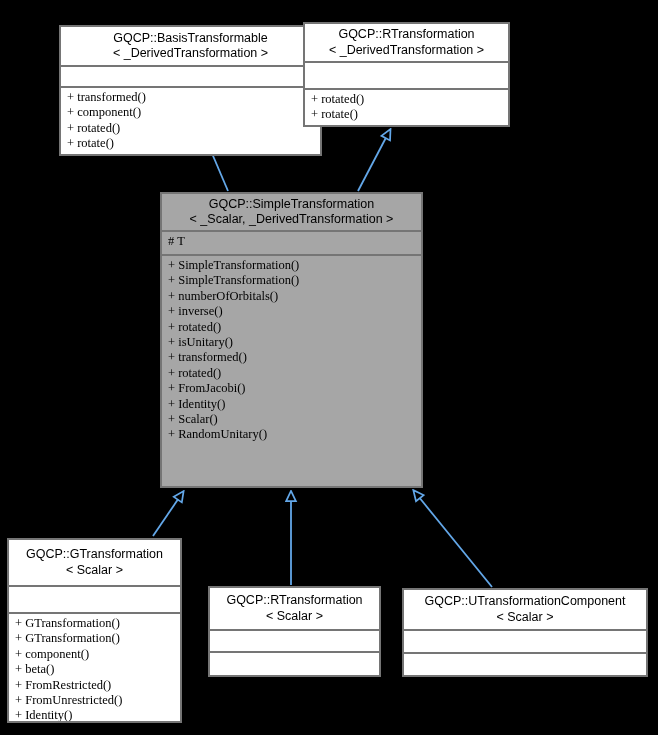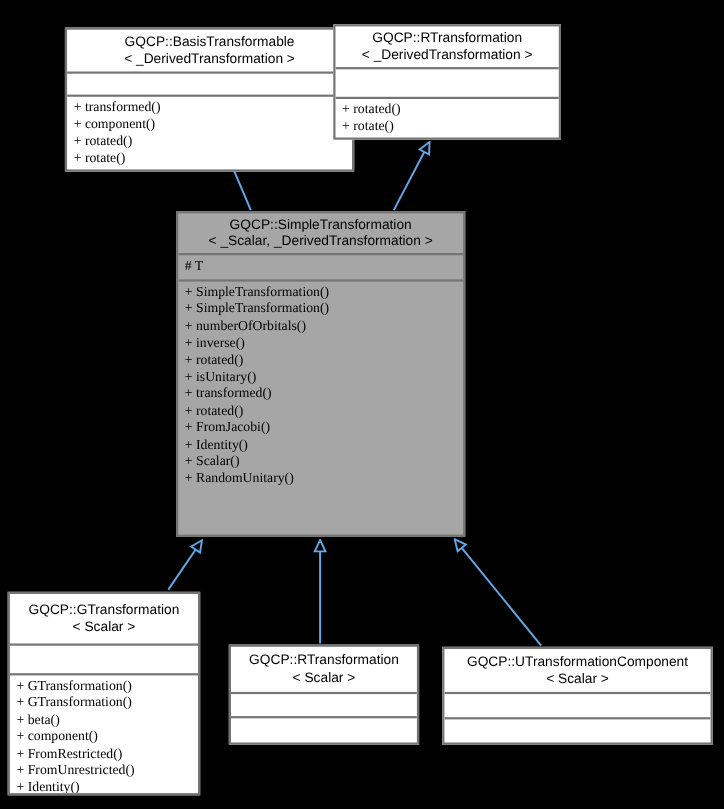--- a/index.html
+++ b/index.html
@@ -92,22 +92,22 @@
 
   <div class="class-box" style="left:7px; top:538px; width:175px; height:185px;">
     <div class="sec title-sec" style="height:45px;">
         <div class="row">GQCP::GTransformation</div>
         <div class="row">&lt; Scalar &gt;</div>
       </div>
     <div class="sec attrs-sec" style="height:27px;"></div>
     <div class="sec methods-sec">
         <div class="row">+ GTransformation()</div>
         <div class="row">+ GTransformation()</div>
+        <div class="row">+ component()</div>
         <div class="row">+ beta()</div>
-        <div class="row">+ component()</div>
         <div class="row">+ FromRestricted()</div>
         <div class="row">+ FromUnrestricted()</div>
         <div class="row">+ Identity()</div>
       </div>
   </div>
 
   <div class="class-box" style="left:208px; top:586px; width:173px; height:91px;">
     <div class="sec title-sec" style="height:41px;">
         <div class="row">GQCP::RTransformation</div>
         <div class="row">&lt; Scalar &gt;</div>

